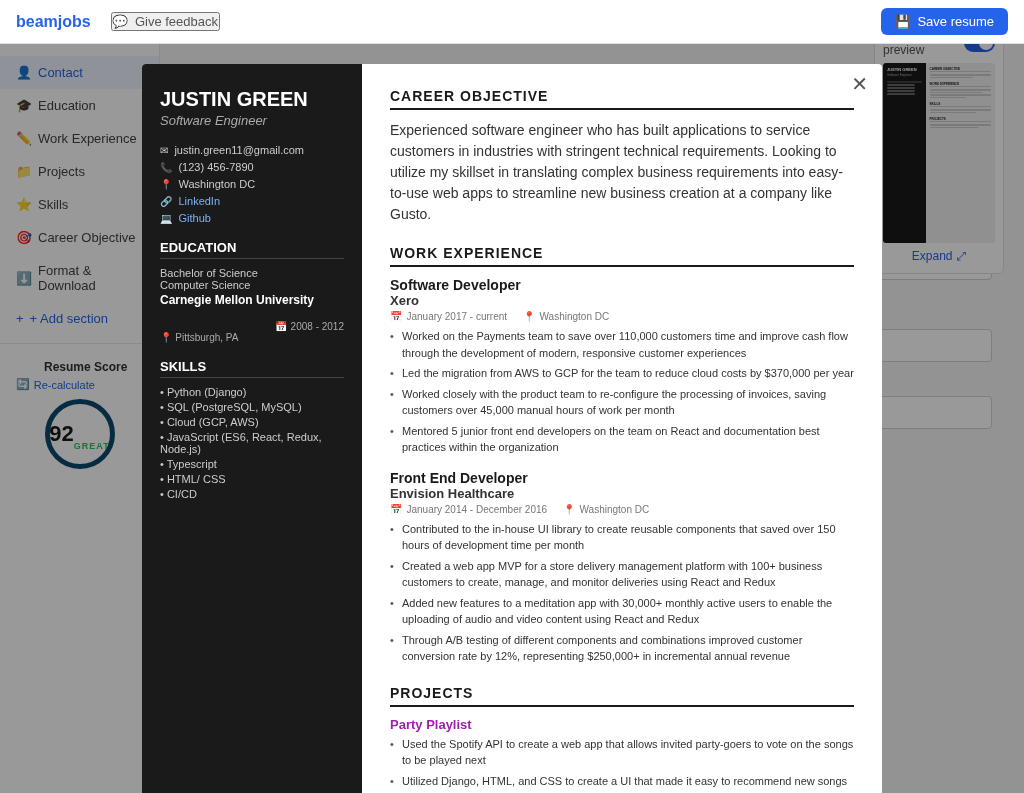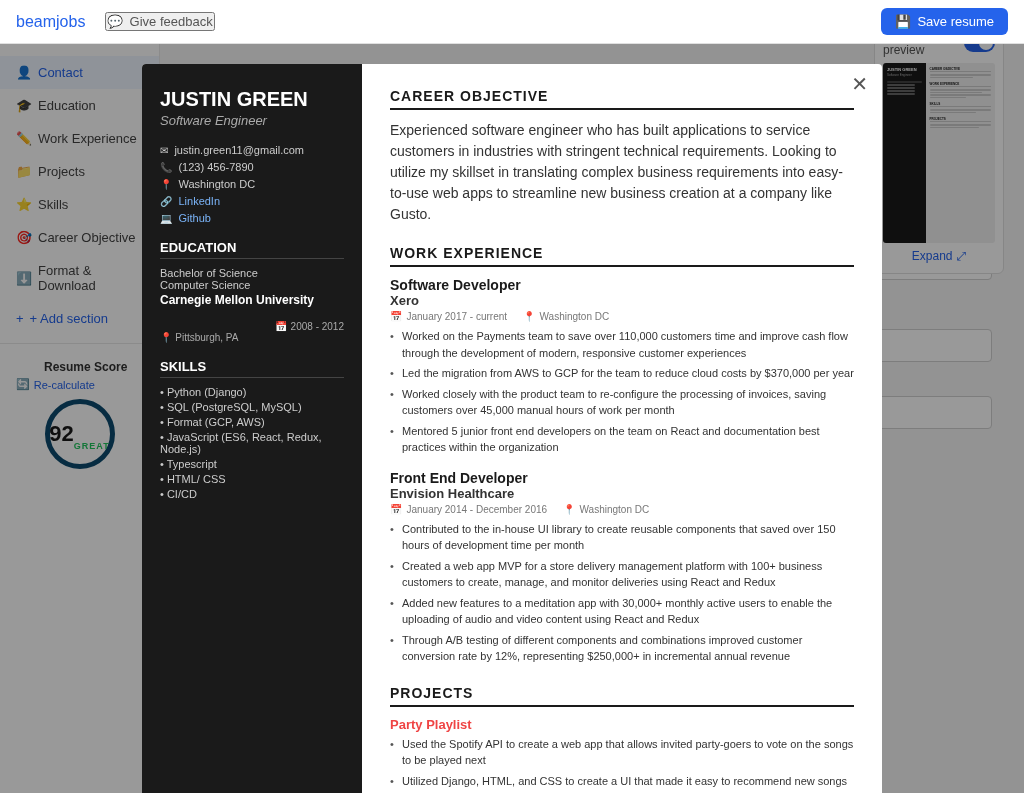--- a/index.html
+++ b/index.html
@@ -5,21 +5,21 @@
     * { box-sizing: border-box; margin: 0; padding: 0; }
     body { font-family: -apple-system, BlinkMacSystemFont, 'Segoe UI', sans-serif; background: #f5f5f5; height: 793px; overflow: hidden; }
 
     
     .top-nav {
       display: flex; align-items: center; justify-content: space-between;
       background: #fff; border-bottom: 1px solid #e0e0e0;
       padding: 0 16px; height: 44px; position: relative; z-index: 10;
     }
     .top-nav-left { display: flex; align-items: center; gap: 20px; }
-    .brand { font-size: 16px; font-weight: 400; color: #1a1a1a; }
+    .brand { font-size: 16px; font-weight: 700; color: #1a1a1a; }
     .brand span { color: #2563eb; }
     .feedback-btn { display: flex; align-items: center; gap: 6px; font-size: 13px; color: #555; cursor: pointer; }
     .save-resume-btn {
       display: flex; align-items: center; gap: 6px;
       background: #2563eb; color: #fff; border: none;
       padding: 6px 14px; border-radius: 6px; font-size: 13px; cursor: pointer;
     }
 
     
     .main-layout { display: flex; height: calc(793px - 44px); }
@@ -147,21 +147,21 @@
       border-bottom: 2px solid #1a1a1a; padding-bottom: 4px; margin-bottom: 10px;
     }
     .rr-career-obj p { font-size: 14px; color: #333; line-height: 1.5; }
     .rr-job-title { font-size: 14px; font-weight: 700; color: #1a1a1a; }
     .rr-company { font-size: 13px; font-weight: 600; color: #333; margin-bottom: 3px; }
     .rr-meta { display: flex; align-items: center; gap: 16px; font-size: 10px; color: #777; margin-bottom: 6px; }
     .rr-meta-item { display: flex; align-items: center; gap: 4px; }
     .bullet-list { padding-left: 0; list-style: none; }
     .bullet-list li { font-size: 11px; color: #333; margin-bottom: 4px; padding-left: 12px; position: relative; line-height: 1.5; }
     .bullet-list li::before { content: '•'; position: absolute; left: 0; color: #555; }
-    .rr-project-name { font-size: 13px; font-weight: 700; color: #ef4444; margin-bottom: 4px; }
+    .rr-project-name { font-size: 13px; font-weight: 700; color: #a21caf; margin-bottom: 4px; }
   </style>
 </head>
 <body>
 
 <nav class="top-nav">
   <div class="top-nav-left">
     <span class="brand">
       <span style="color:#2563eb">beam</span><span>jobs</span>
     </span>
     <button class="feedback-btn">
@@ -332,21 +332,21 @@
           <span>📅 </span><span>2008 - 2012</span>
         </div>
         <div class="r-edu-loc">
           <span>📍 </span><span>Pittsburgh, PA</span>
         </div>
 
         <div class="r-section-title">SKILLS</div>
         <div id="skills-list">
             <div class="r-skill-item">• Python (Django)</div>
             <div class="r-skill-item">• SQL (PostgreSQL, MySQL)</div>
-            <div class="r-skill-item">• Format (GCP, AWS)</div>
+            <div class="r-skill-item">• Cloud (GCP, AWS)</div>
             <div class="r-skill-item">• JavaScript (ES6, React, Redux, Node.js)</div>
             <div class="r-skill-item">• Typescript</div>
             <div class="r-skill-item">• HTML/ CSS</div>
             <div class="r-skill-item">• CI/CD</div>
           </div>
       </div>
 
       <div class="resume-right-panel">
 
         <div class="rr-section">

